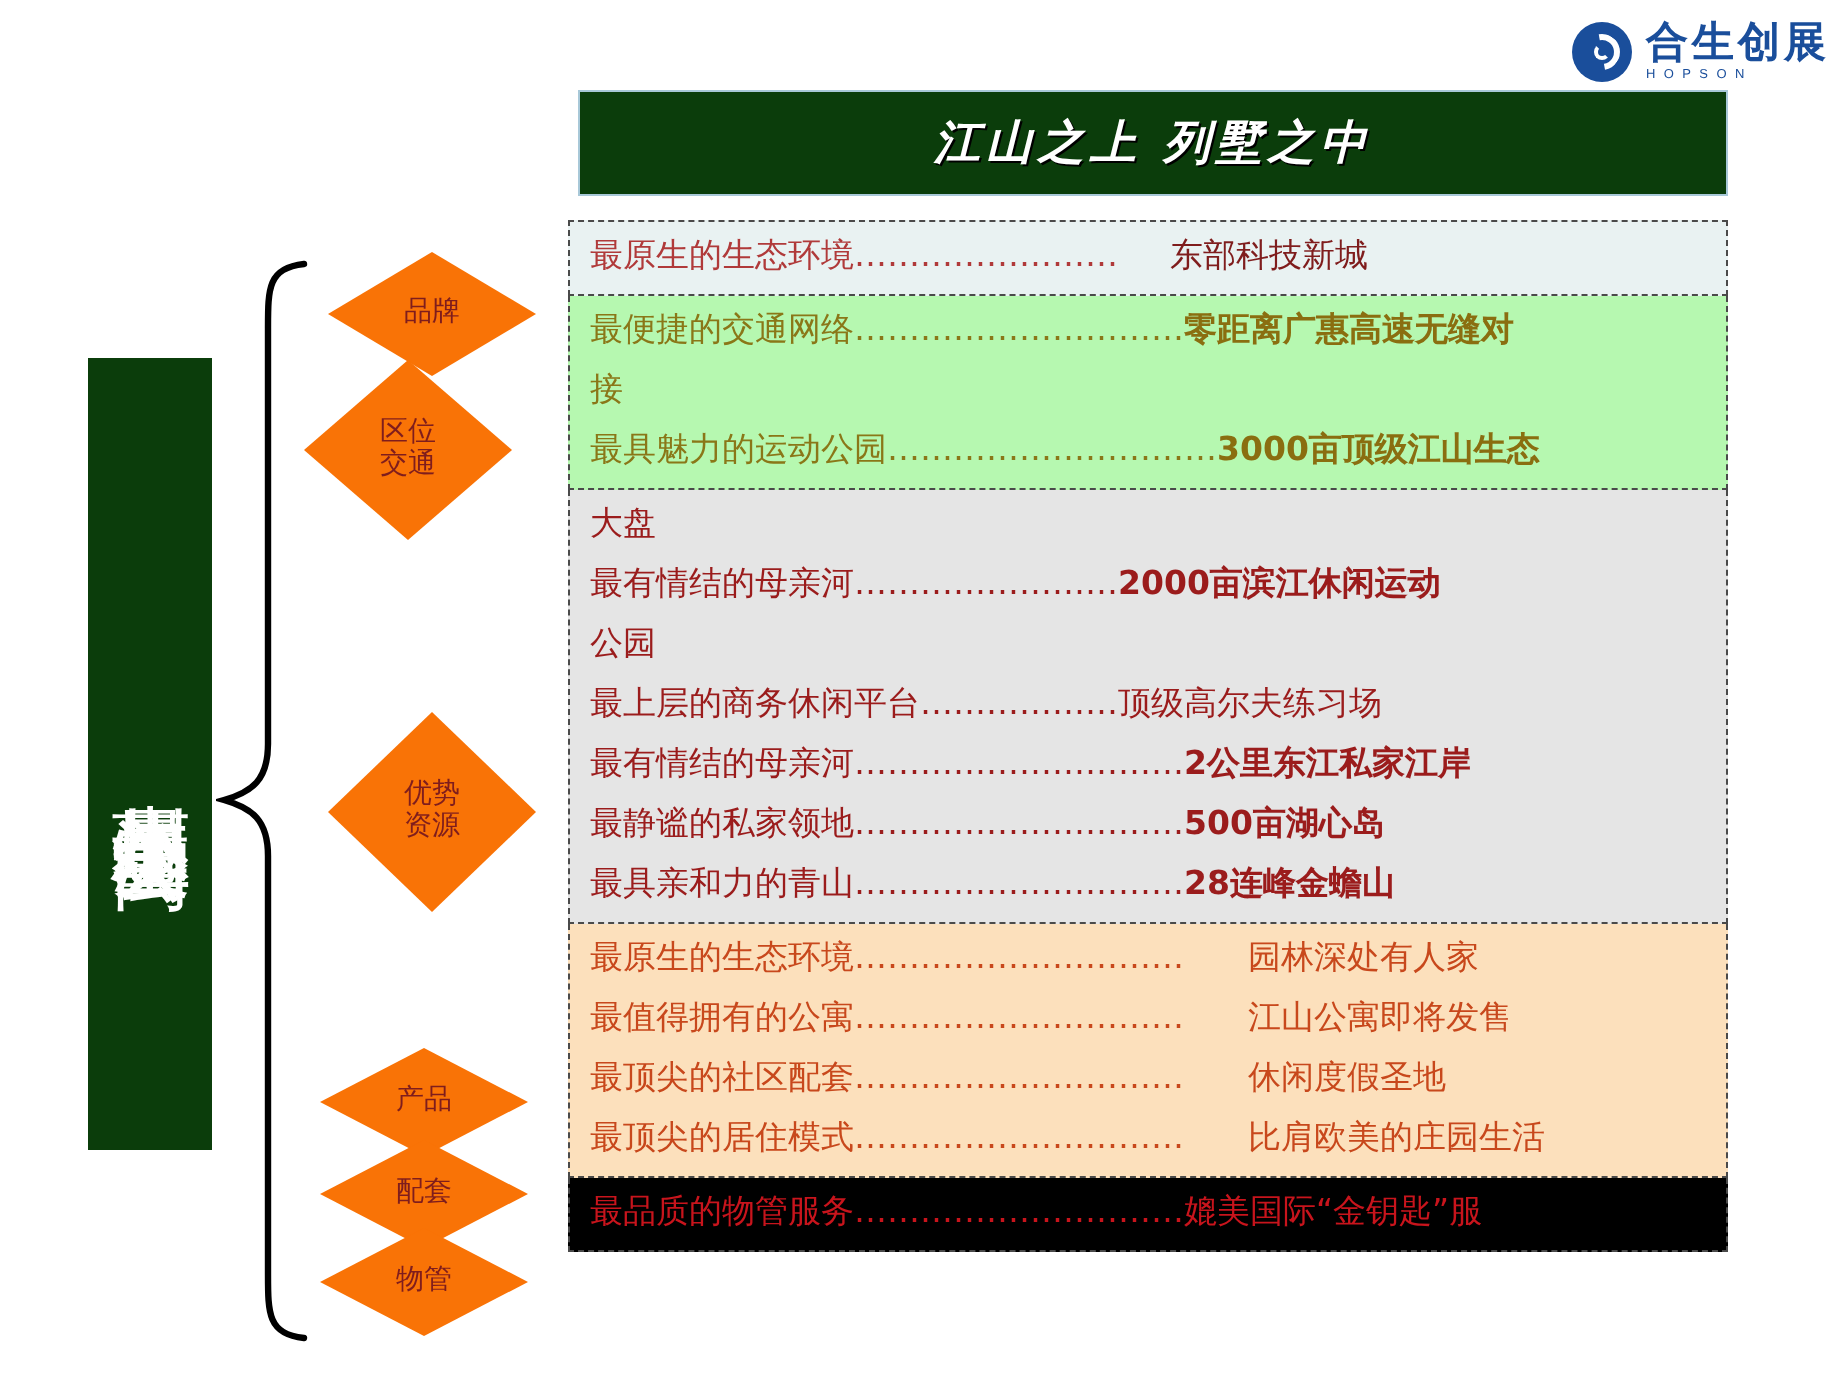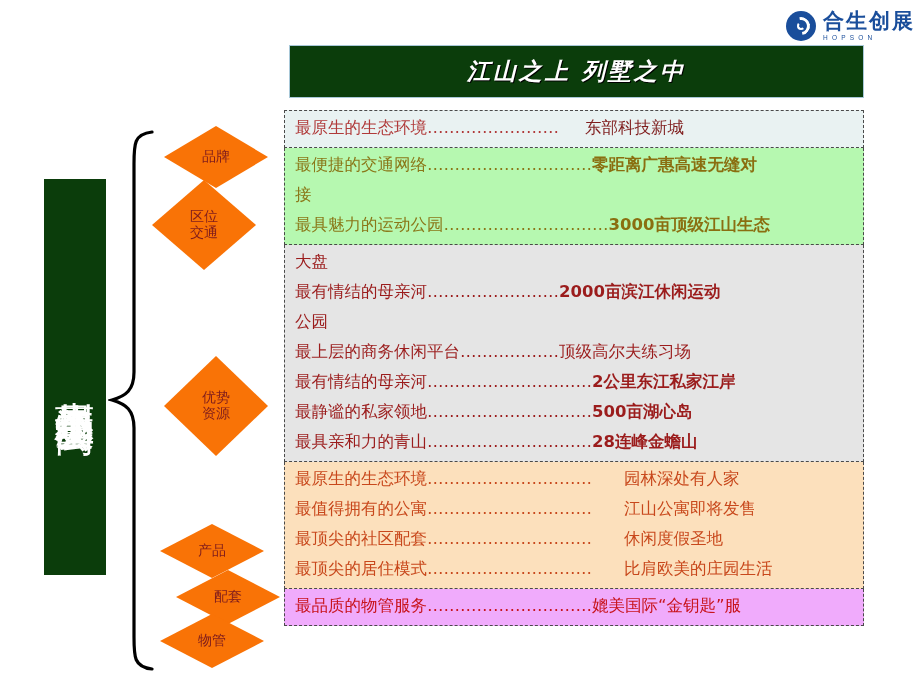--- a/index.html
+++ b/index.html
@@ -153,21 +153,21 @@
     line-height: 1.12;
     text-align: right;
     font-family: "DejaVu Sans", sans-serif;
     white-space: pre-line;
   }
 
   #d-brand      { left: 164px; top: 126px; width: 104px; height: 62px; }
   #d-location   { left: 152px; top: 180px; width: 104px; height: 90px; }
   #d-resource   { left: 164px; top: 356px; width: 104px; height: 100px; }
   #d-product    { left: 160px; top: 524px; width: 104px; height: 54px; }
-  #d-facility   { left: 176px; top: 570px; width: 104px; height: 54px; }
+  #d-facility   { left: 160px; top: 570px; width: 104px; height: 54px; }
   #d-property   { left: 160px; top: 614px; width: 104px; height: 54px; }
 
   
   #content {
     position: absolute;
     left: 284px;
     top: 110px;
     width: 580px;
   }
   .block {
@@ -186,21 +186,21 @@
   }
   .block .line .dots { letter-spacing: 0px; }
   .block .line .val  { font-weight: 700; }
   .block .line .val.plain { font-weight: 400; }
   .block .wrap { font-size: 16.5px; line-height: 30px; font-family: "DejaVu Sans", sans-serif; }
 
   #blk-brand    { background: #E9F2F2; color: #B03A3A; }
   #blk-location { background: #B6F8B0; color: #8A7718; }
   #blk-resource { background: #e5e5e5; color: #9B1C1C; }
   #blk-product  { background: #FCE0BC; color: #C8481C; }
-  #blk-property { background: #f0abfc; color: #C8141C; }
+  #blk-property { background: #000000; color: #C8141C; }
 
   #blk-brand .val    { color: #7f1d1d; font-weight: 400; margin-left: 26px; }
   #blk-location .val { color: #8A6E10; }
   #blk-resource .val { color: #9B1C1C; }
   #blk-product .val  { color: #C8481C; font-weight: 400; margin-left: 32px; }
   #blk-property .val { color: #C8141C; font-weight: 400; }
 </style>
 </head>
 <body>
 

